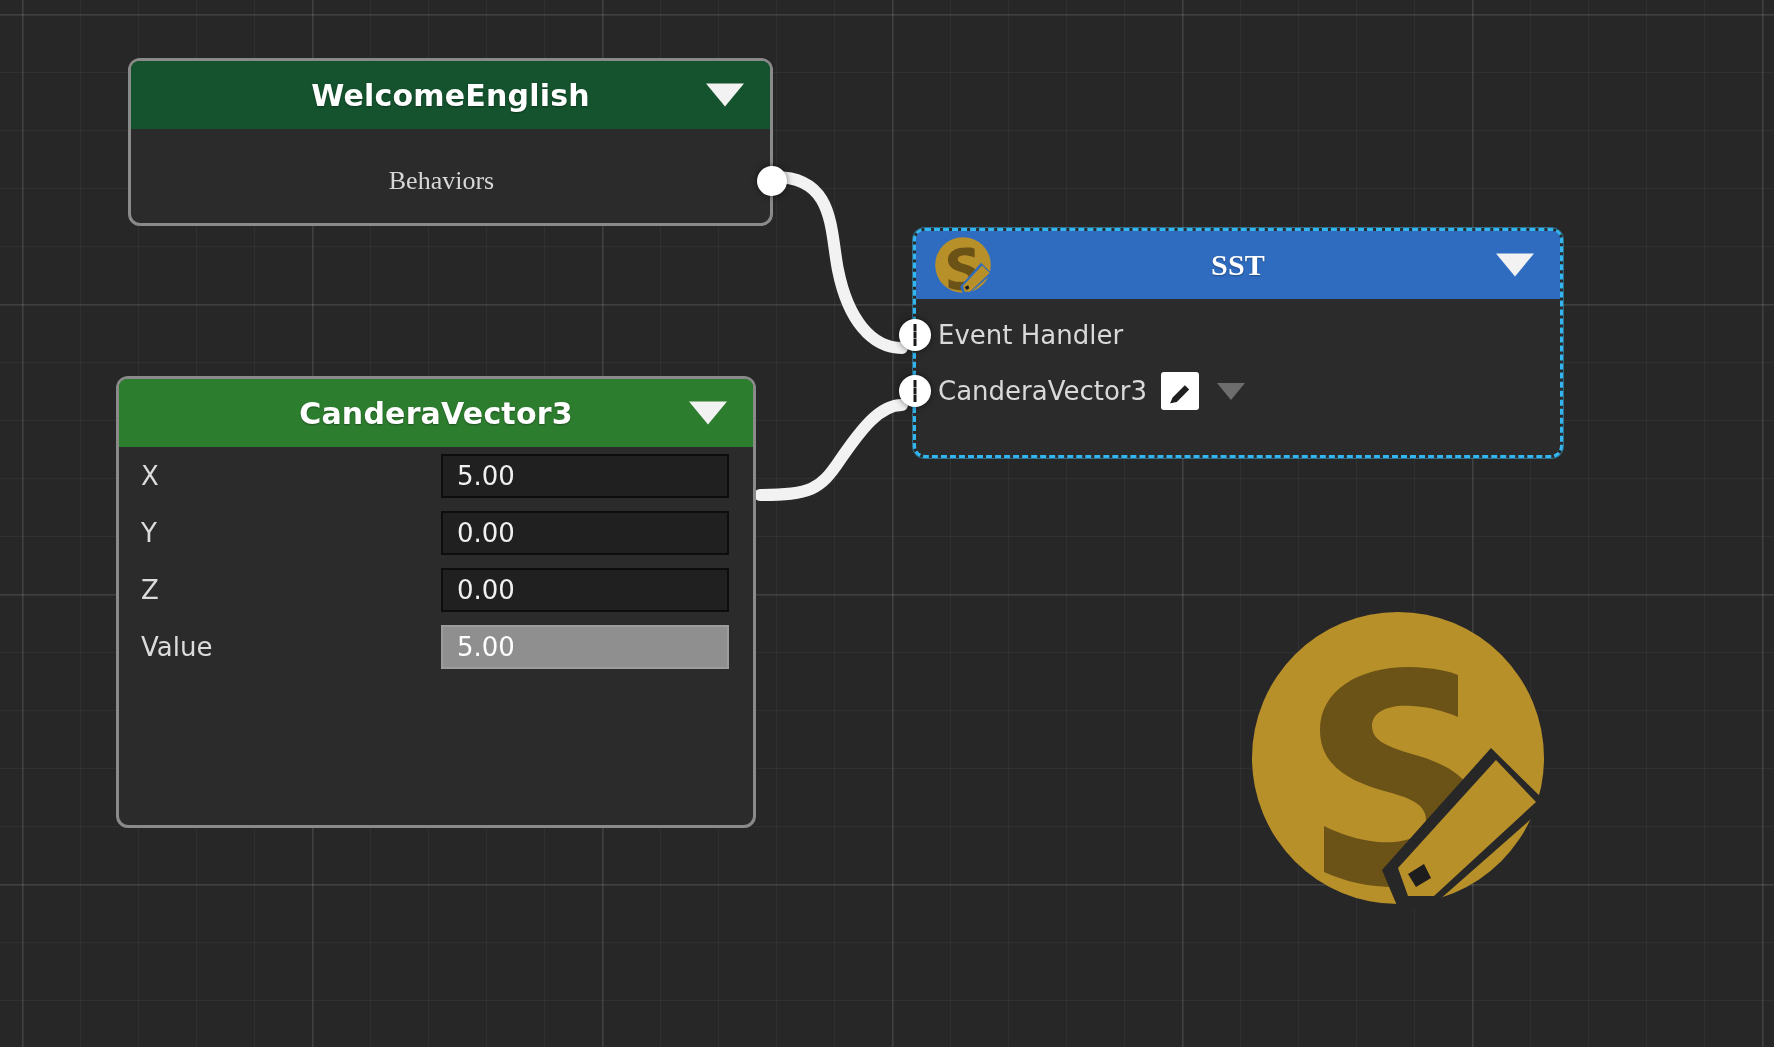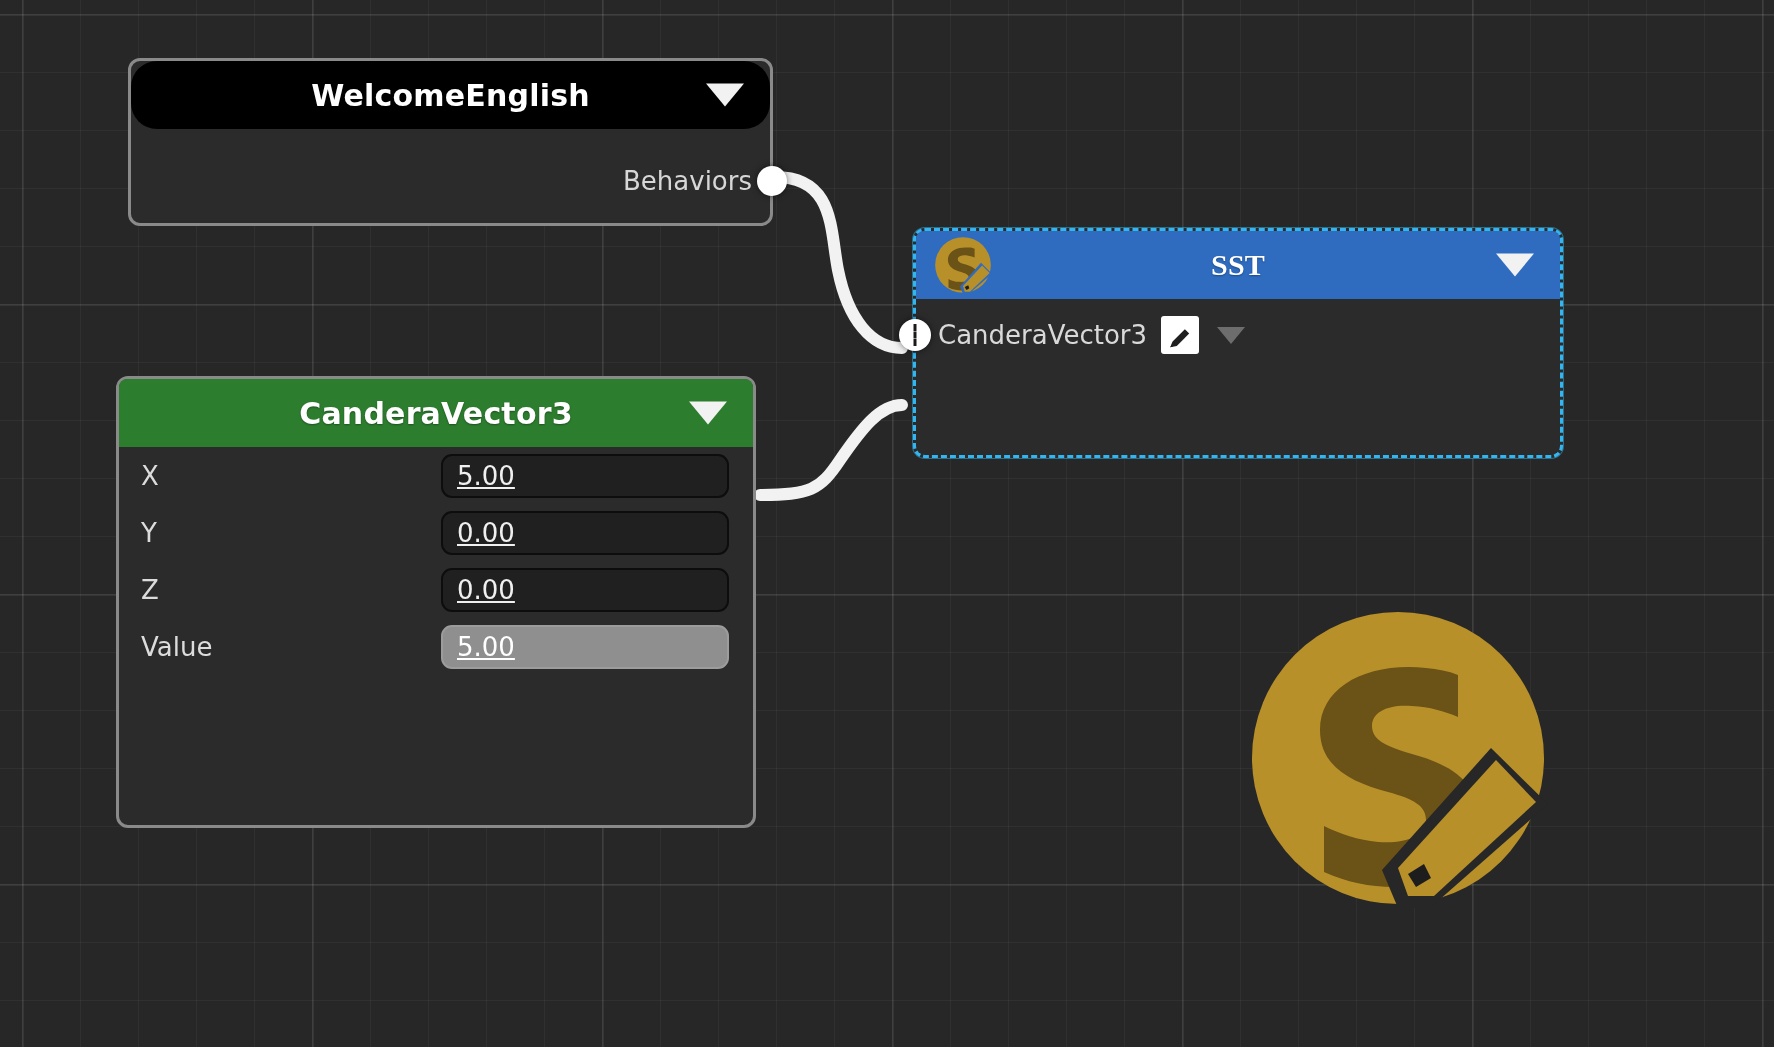--- a/index.html
+++ b/index.html
@@ -91,22 +91,23 @@
   }
 
   
   .port-row {
     position: relative;
     display: flex;
     align-items: center;
     height: 56px;
   }
   .port-row.out {
-    justify-content: flex-end;
+    justify-content: center;
     padding-right: 18px;
+    font-family: Liberation Serif, serif;
   }
   .port-label {
     color: #d7d7d7;
     font-size: 26px;
     white-space: nowrap;
   }
   .port-dot-out {
     position: absolute;
     right: -17px;
     top: 50%;
@@ -164,27 +165,26 @@
     padding: 0 24px 0 22px;
   }
   .field-label {
     color: #dcdcdc;
     font-size: 26px;
     flex: 0 0 300px;
   }
   .field-input {
     flex: 1;
     height: 44px;
-    border-radius: 11px;
+    border-radius: 0;
     display: flex;
     align-items: center;
     padding-left: 14px;
     box-sizing: border-box;
     font-size: 26px;
-    text-decoration: underline;
   }
   .field-input.editable {
     background: #202020;
     border: 2px solid #0d0d0d;
     color: #f0f0f0;
     cursor: text;
   }
   .field-input.readonly {
     background: #8f8f8f;
     border: 2px solid #9c9c9c;
@@ -242,21 +242,21 @@
       <path d="M160 266 L176 256 L183 270 L168 279 Z" fill="#1d1d1d"></path>
     </g>
   </svg>
 
   <svg id="wires">
     <path d="M 775 177 C 835 177 830 230 838 270 C 848 320 872 348 902 348" stroke="#f2f2f2" stroke-width="12" fill="none" stroke-linecap="round"></path>
     <path d="M 760 495 C 810 495 820 490 840 460 C 862 428 880 405 902 405" stroke="#f2f2f2" stroke-width="12" fill="none" stroke-linecap="round"></path>
   </svg>
 
   <div class="node plain" style="left:128px; top:58px; width:645px; height:168px;">
-    <div class="node-header" style="background:#000000;border-radius:26px;">
+    <div class="node-header" style="background:#14532d;">
       <span class="node-title">WelcomeEnglish</span>
       <span class="collapse-caret"></span>
     </div>
     <div class="node-body">
       <div class="port-row out" style="margin-top:24px;">
         <span class="port-label">Behaviors</span>
         <span class="port-dot-out"></span>
       </div>
     </div>
   </div>
@@ -275,20 +275,26 @@
         <path d="M53 88 L59 85 L61 90 L56 93 Z" fill="#1d1d1d"></path>
       </svg>
       <span class="node-title">SST</span>
       <span class="collapse-caret"></span>
     </div>
     <div class="node-body" style="padding-top:8px;">
       <div class="port-row in">
         <span class="port-dot-in">
             <i></i>
           </span>
+        <span class="port-label">Event Handler</span>
+      </div>
+      <div class="port-row in">
+        <span class="port-dot-in">
+            <i></i>
+          </span>
         <span class="port-label">CanderaVector3</span>
         <span class="edit-btn">
           <svg width="26" height="26" viewBox="0 0 24 24">
             <path d="M3 19.5 L5 14.5 L16.5 3 L20.5 7 L9 18.5 Z" fill="#1f1f1f"></path>
             <path d="M3 19.5 L5.6 18.6 L4.4 17.4 Z" fill="#1f1f1f"></path>
           </svg>
         </span>
         <span class="row-caret"></span>
       </div>
     </div>

